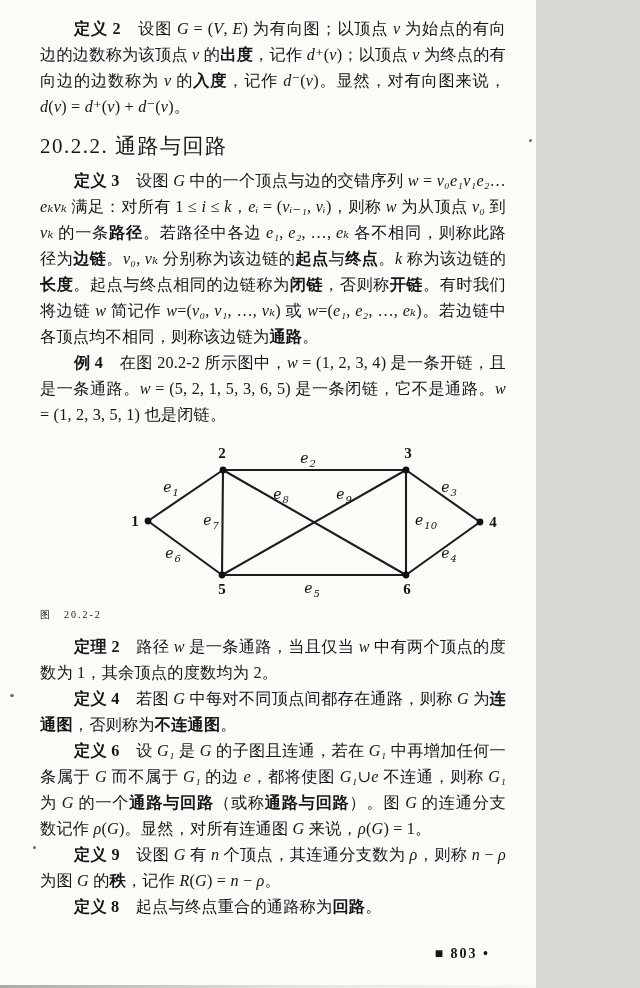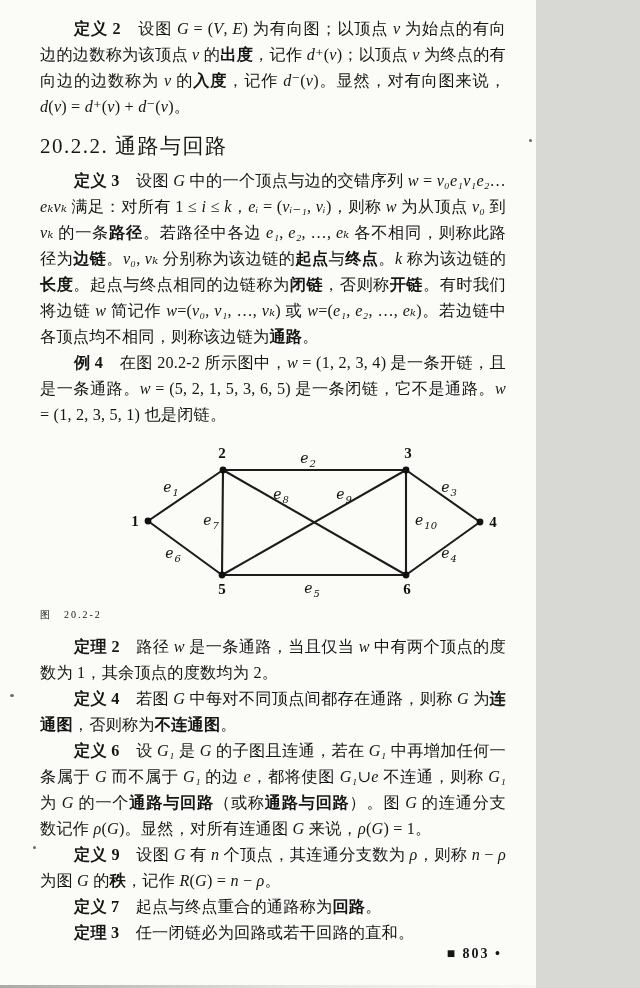--- a/index.html
+++ b/index.html
@@ -36,21 +36,21 @@
     font-weight:normal;
     letter-spacing:2px;
   }
   .edge{stroke:#1c1c1c;stroke-width:2.1;stroke-linecap:round;}
   .vertex{fill:#111;}
   .vertex-label{font-size:15px;font-weight:bold;fill:#111;
     font-family:"Liberation Serif","DejaVu Serif",serif;}
   .edge-label{font-size:14px;font-style:italic;fill:#111;text-anchor:middle;
     font-family:"DejaVu Serif","Liberation Serif",serif;}
   .page-number{
-    position:absolute;top:946px;right:34px;
+    position:absolute;top:946px;right:46px;
     font-size:14px;font-weight:bold;letter-spacing:2px;text-align:right;
   }
   .ink-speck{position:absolute;background:#6a6a66;border-radius:50%;}
   .speck-a{left:10px;top:694px;width:4px;height:3px;}
   .speck-b{left:33px;top:846px;width:3px;height:3px;}
   .speck-c{left:529px;top:139px;width:3px;height:3px;}
   .bottom-smear{
     position:absolute;left:0;bottom:0;width:100%;height:3px;
     background:linear-gradient(to right,rgba(70,70,66,.45),rgba(120,120,116,.18) 55%,rgba(160,160,156,.05));
   }
@@ -98,21 +98,20 @@
           <text x="182" y="154" class="vertex-label" text-anchor="middle">5</text>
           <circle cx="366" cy="135" r="3.4" class="vertex"></circle>
           <text x="367" y="154" class="vertex-label" text-anchor="middle">6</text>
         </svg>
       </div>
       <div class="caption">图　20.2-2</div>
       <p class="body"><b>定理 2</b>　路径 <i>w</i> 是一条通路，当且仅当 <i>w</i> 中有两个顶点的度数为 1，其余顶点的度数均为 2。</p>
       <p class="body"><b>定义 4</b>　若图 <i>G</i> 中每对不同顶点间都存在通路，则称 <i>G</i> 为<b>连通图</b>，否则称为<b>不连通图</b>。</p>
       <p class="body"><b>定义 6</b>　设 <i>G₁</i> 是 <i>G</i> 的子图且连通，若在 <i>G₁</i> 中再增加任何一条属于 <i>G</i> 而不属于 <i>G₁</i> 的边 <i>e</i>，都将使图 <i>G₁</i>∪<i>e</i> 不连通，则称 <i>G₁</i> 为 <i>G</i> 的一个<b>通路与回路</b>（或称<b>通路与回路</b>）。图 <i>G</i> 的连通分支数记作 <i>ρ</i>(<i>G</i>)。显然，对所有连通图 <i>G</i> 来说，<i>ρ</i>(<i>G</i>) = 1。</p>
       <p class="body"><b>定义 9</b>　设图 <i>G</i> 有 <i>n</i> 个顶点，其连通分支数为 <i>ρ</i>，则称 <i>n</i> − <i>ρ</i> 为图 <i>G</i> 的<b>秩</b>，记作 <i>R</i>(<i>G</i>) = <i>n</i> − <i>ρ</i>。</p>
-      <p class="body"><b>定义 7</b>　起点与终点重合的通路称为<b>回路</b>。</p>
-      <p class="body"><b>定理 3</b>　任一闭链必为回路或若干回路的直和。</p>
+      <p class="body"><b>定义 8</b>　起点与终点重合的通路称为<b>回路</b>。</p>
     </div>
   <div class="page-number">■ 803 •</div>
   <span class="ink-speck speck-a"></span>
   <span class="ink-speck speck-b"></span>
   <span class="ink-speck speck-c"></span>
   <div class="bottom-smear"></div>
 </div>
 
 </body></html>

